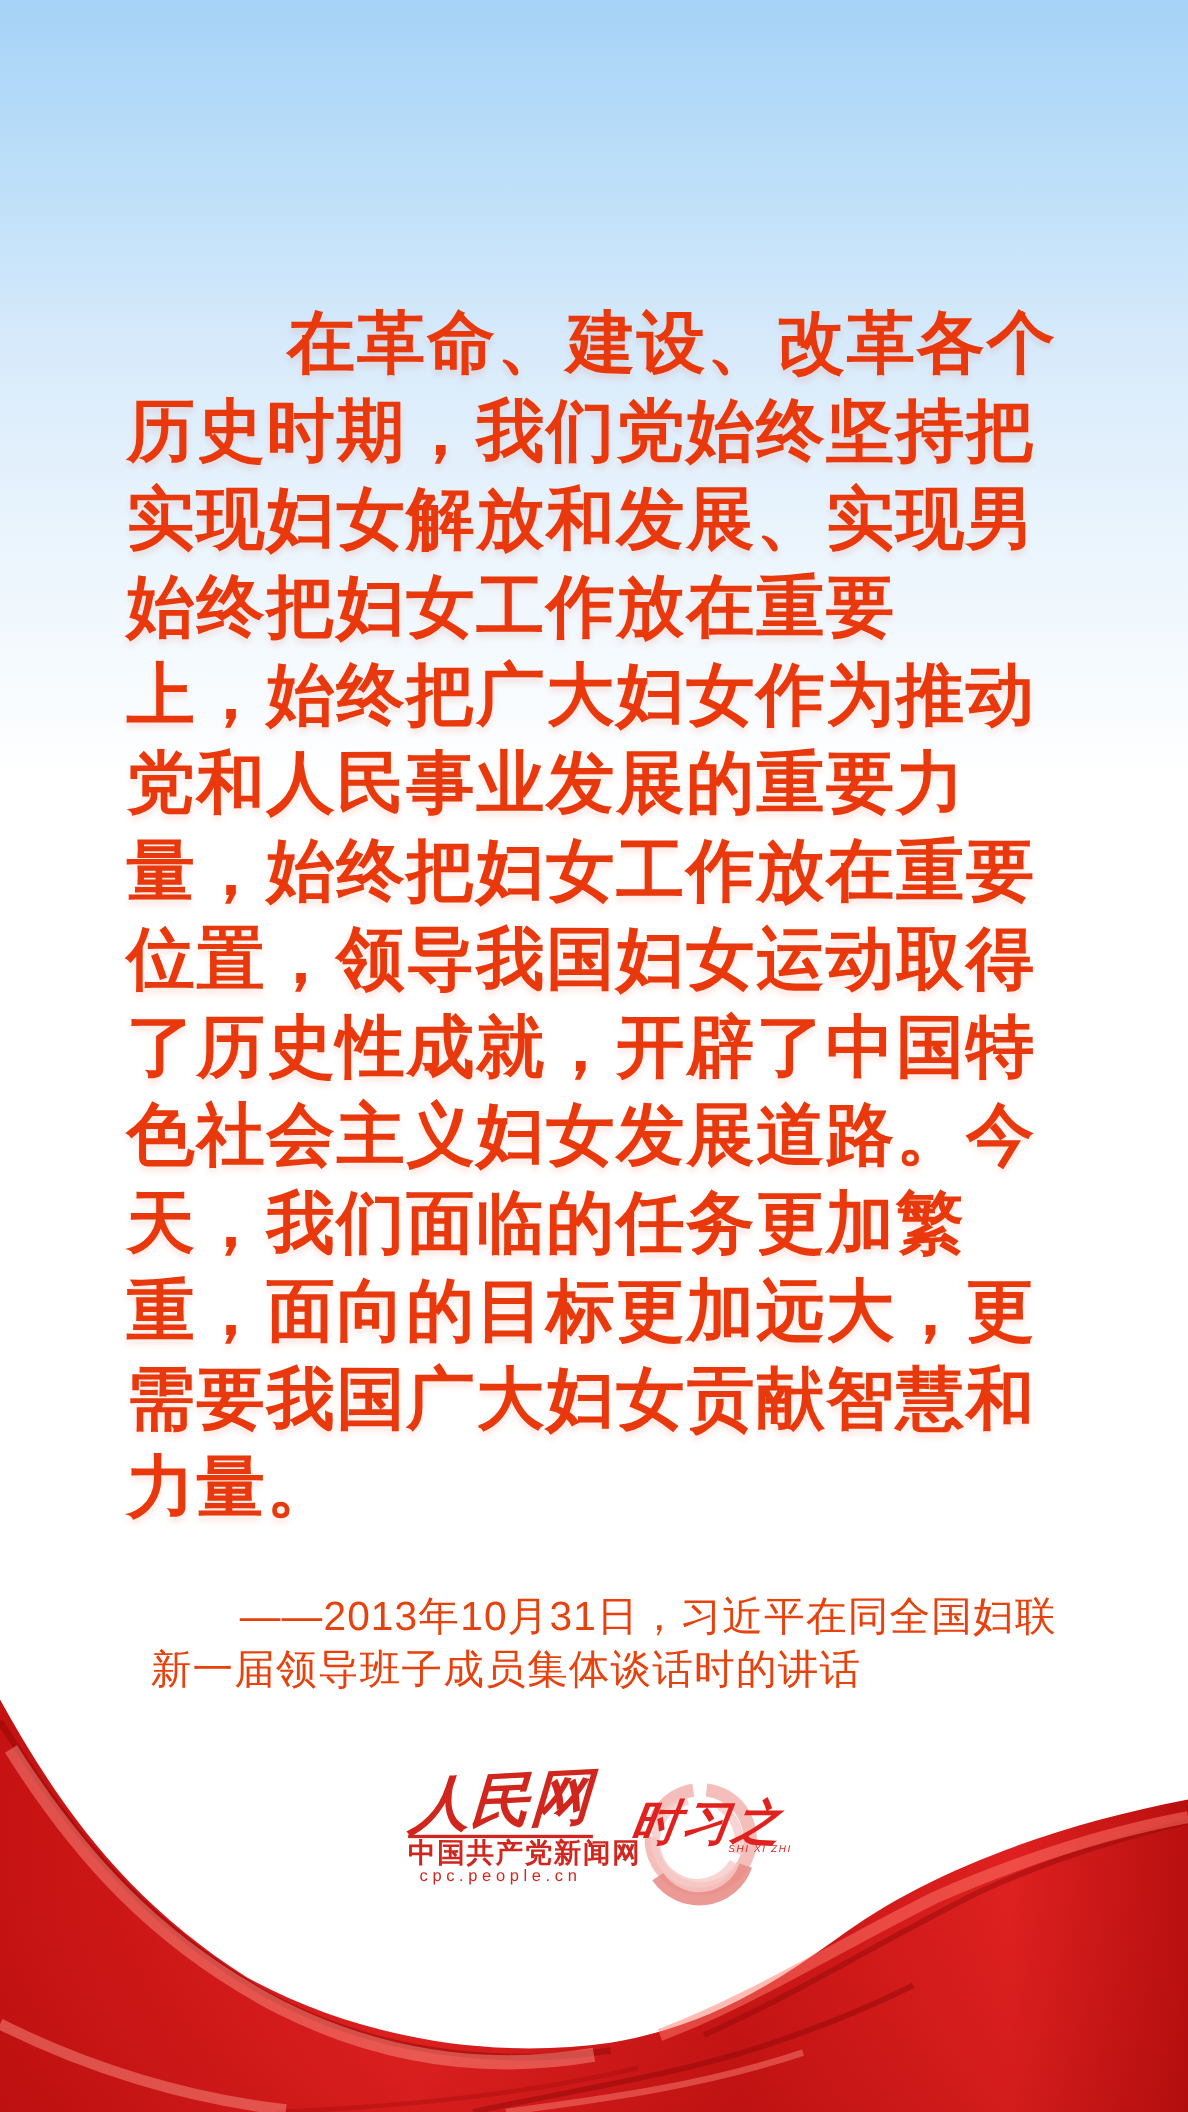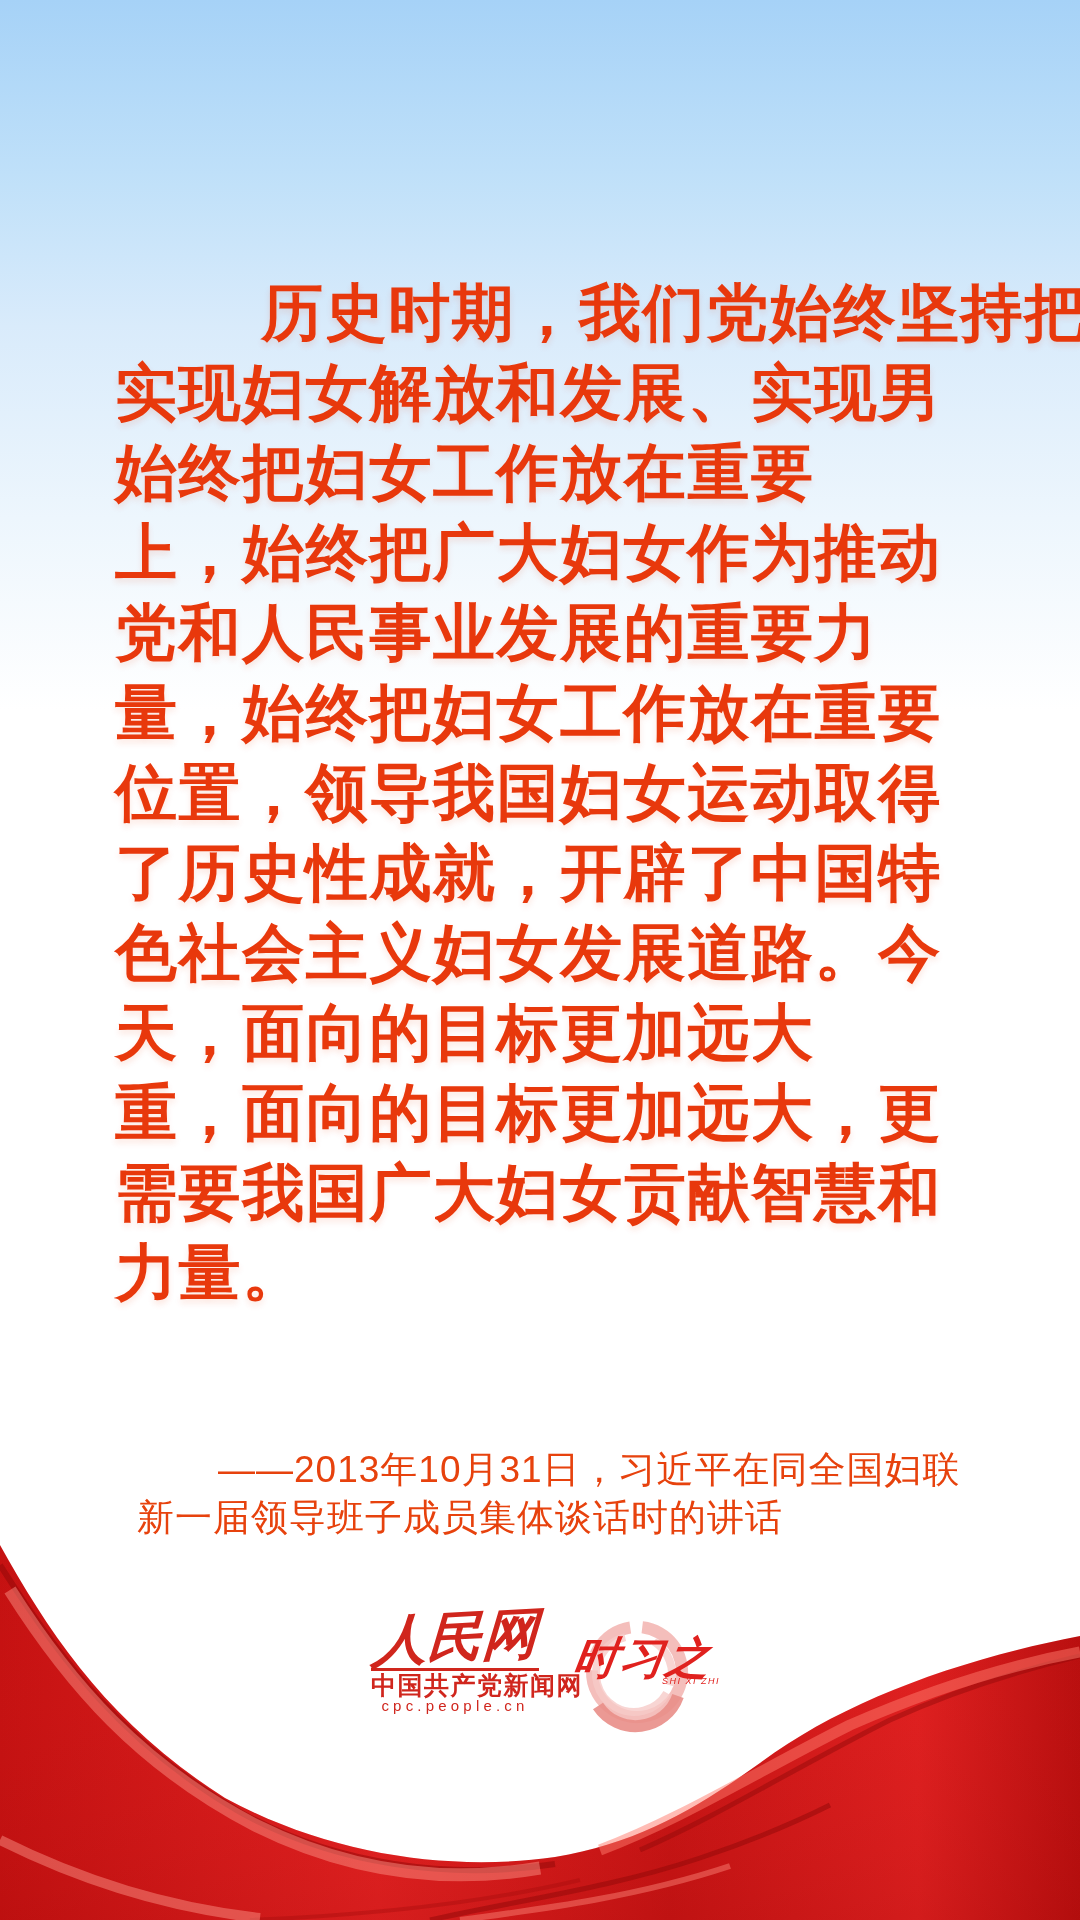--- a/index.html
+++ b/index.html
@@ -60,30 +60,31 @@
   }
 
   .ribbon{position:absolute;left:0;bottom:0;width:1080px;height:400px;display:block;}
 </style>
 </head>
 <body>
 
 <div class="poster">
 
   <div class="quote">
+      <div class="quote-line">在革命、建设、改革各个</div>
       <div class="quote-line">历史时期，我们党始终坚持把</div>
       <div class="quote-line">实现妇女解放和发展、实现男</div>
       <div class="quote-line">始终把妇女工作放在重要</div>
       <div class="quote-line">上，始终把广大妇女作为推动</div>
       <div class="quote-line">党和人民事业发展的重要力</div>
       <div class="quote-line">量，始终把妇女工作放在重要</div>
       <div class="quote-line">位置，领导我国妇女运动取得</div>
       <div class="quote-line">了历史性成就，开辟了中国特</div>
       <div class="quote-line">色社会主义妇女发展道路。今</div>
-      <div class="quote-line">天，面向的目标更加远大</div>
+      <div class="quote-line">天，我们面临的任务更加繁</div>
       <div class="quote-line">重，面向的目标更加远大，更</div>
       <div class="quote-line">需要我国广大妇女贡献智慧和</div>
       <div class="quote-line">力量。</div>
     </div>
 
   <div class="attribution">
       <div class="attr-line">——2013年10月31日，习近平在同全国妇联</div>
       <div class="attr-line">新一届领导班子成员集体谈话时的讲话</div>
     </div>
 

